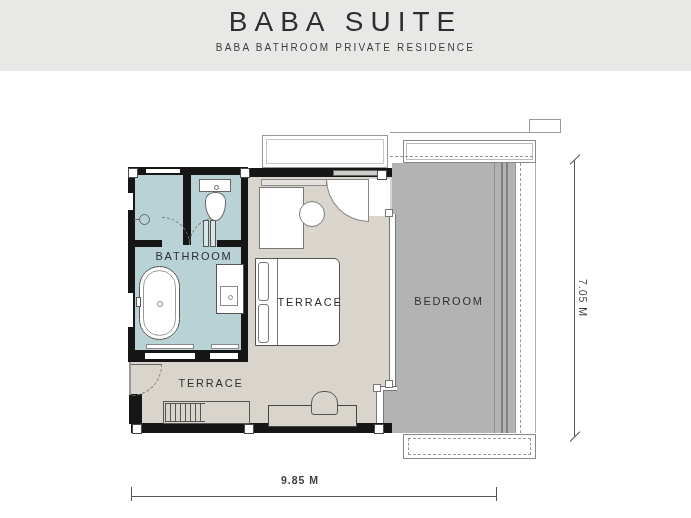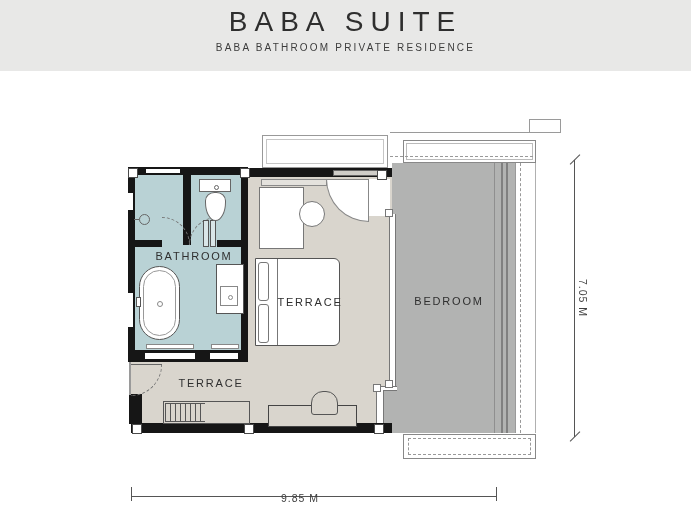--- a/index.html
+++ b/index.html
@@ -147,15 +147,15 @@
   <div class="abs room-label" style="left:171px;top:377px;width:80px;">TERRACE</div>
 
   <div class="abs dimline" style="left:574px;top:160px;width:1px;height:277px;"></div>
   <div class="abs dimline" style="left:568px;top:159px;width:14px;height:1px;transform:rotate(-45deg);"></div>
   <div class="abs dimline" style="left:568px;top:436px;width:14px;height:1px;transform:rotate(-45deg);"></div>
   <div class="abs dim-label" style="left:577px;top:268px;height:60px;writing-mode:vertical-rl;">7.05 M</div>
 
   <div class="abs dimline" style="left:131px;top:496px;width:365px;height:1px;"></div>
   <div class="abs dimline" style="left:131px;top:487px;width:1px;height:14px;"></div>
   <div class="abs dimline" style="left:496px;top:487px;width:1px;height:14px;"></div>
-  <div class="abs dim-label" style="left:265px;top:492px;width:70px;">9.85 M</div>
+  <div class="abs dim-label" style="left:265px;top:474px;width:70px;font-weight:bold;">9.85 M</div>
 
 </div>
 
 </body></html>

